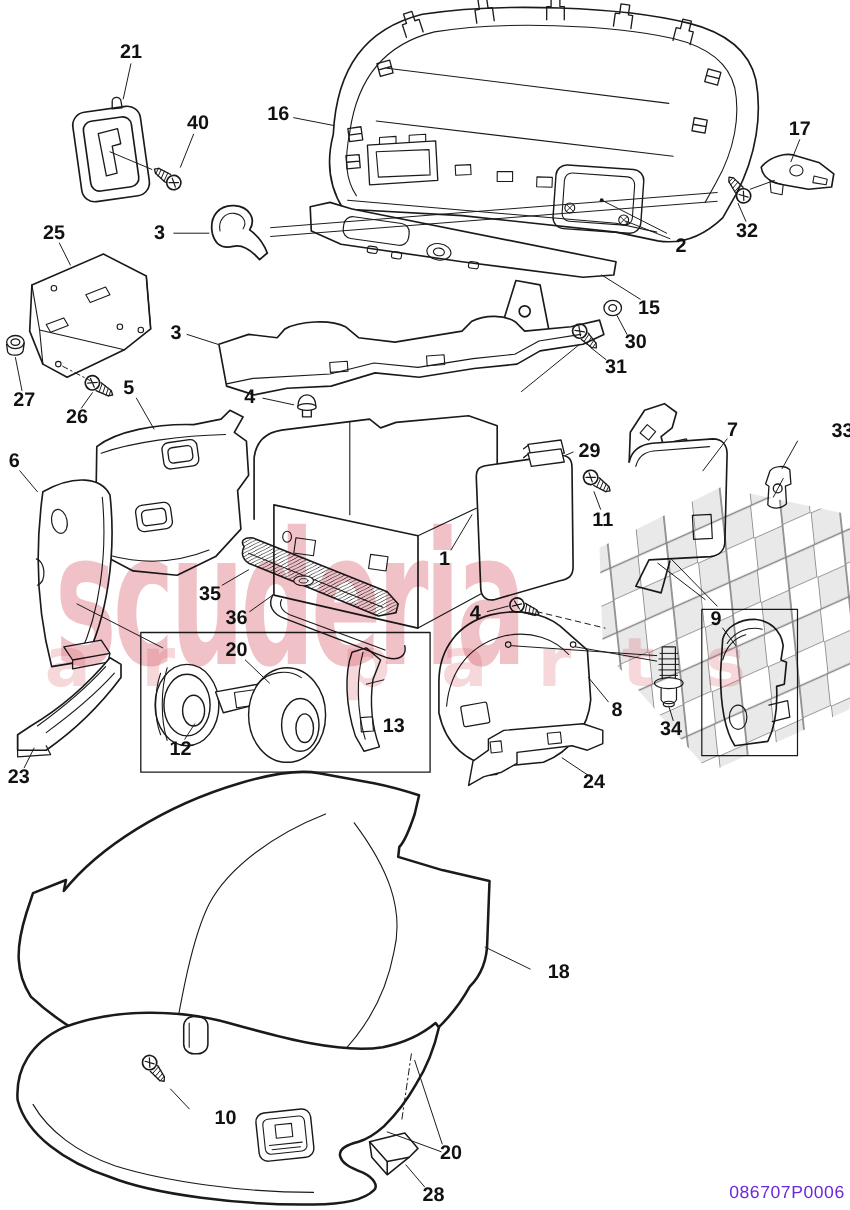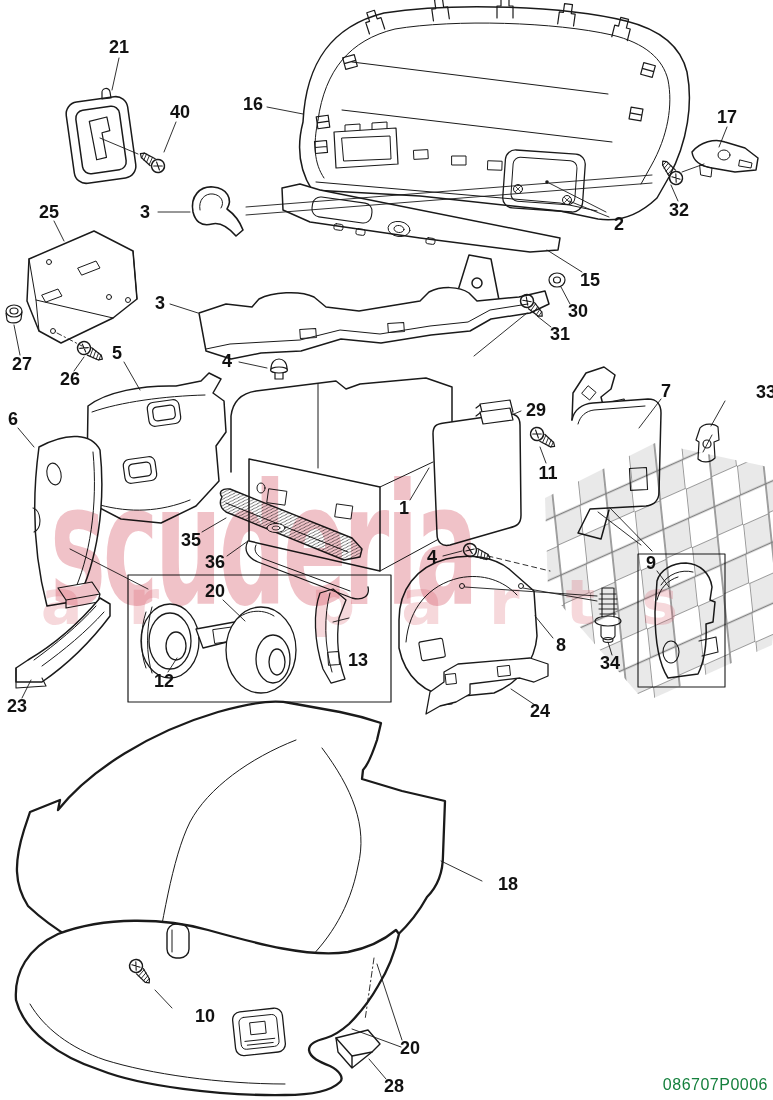--- a/index.html
+++ b/index.html
@@ -35,21 +35,21 @@
     color:var(--wm-pink);opacity:.22;white-space:nowrap;
   }
   #labels{position:absolute;inset:0;z-index:4;pointer-events:none;padding-left:24px;}
   .plabel{
     position:absolute;transform:translate(-50%,-50%);
     font-weight:700;font-size:18px;color:#111;white-space:nowrap;
     font-family:"Liberation Sans",sans-serif;
   }
   .drawno{
     position:absolute;right:5px;bottom:6px;z-index:4;
-    font-size:16px;color:#15803d;letter-spacing:.5px;
+    font-size:16px;color:#6d28d9;letter-spacing:.5px;
     font-family:"Liberation Sans",sans-serif;
   }
 </style>
 </head>
 <body>
 
 <div id="stage">
 
   <svg id="art" width="773" height="1100" viewBox="0 0 773 1100" fill="none" stroke="#1a1a1a" stroke-width="1.5" stroke-linecap="round" stroke-linejoin="round">
     <defs>

